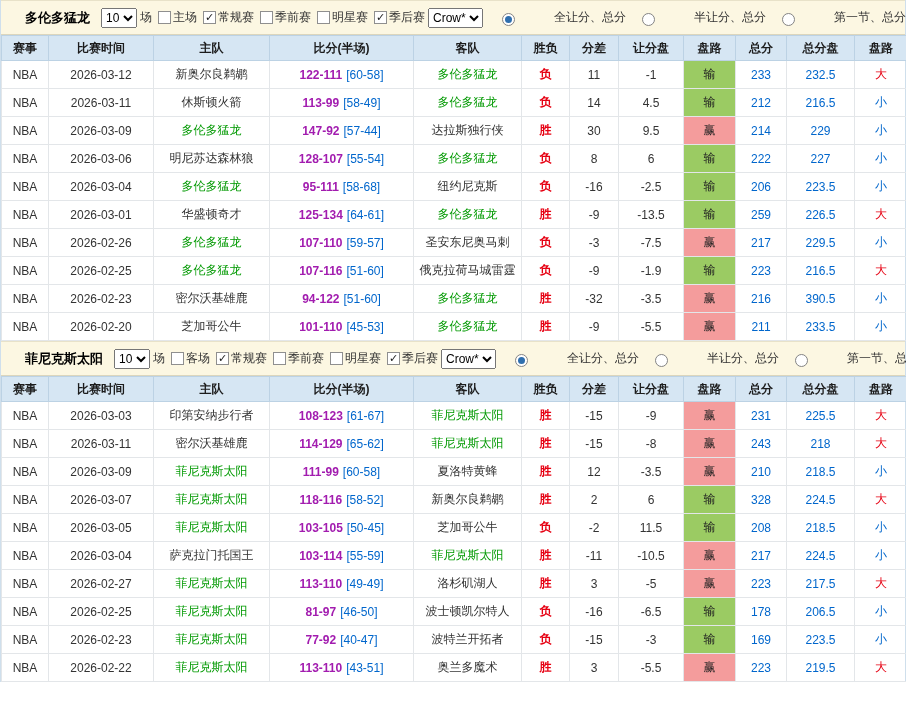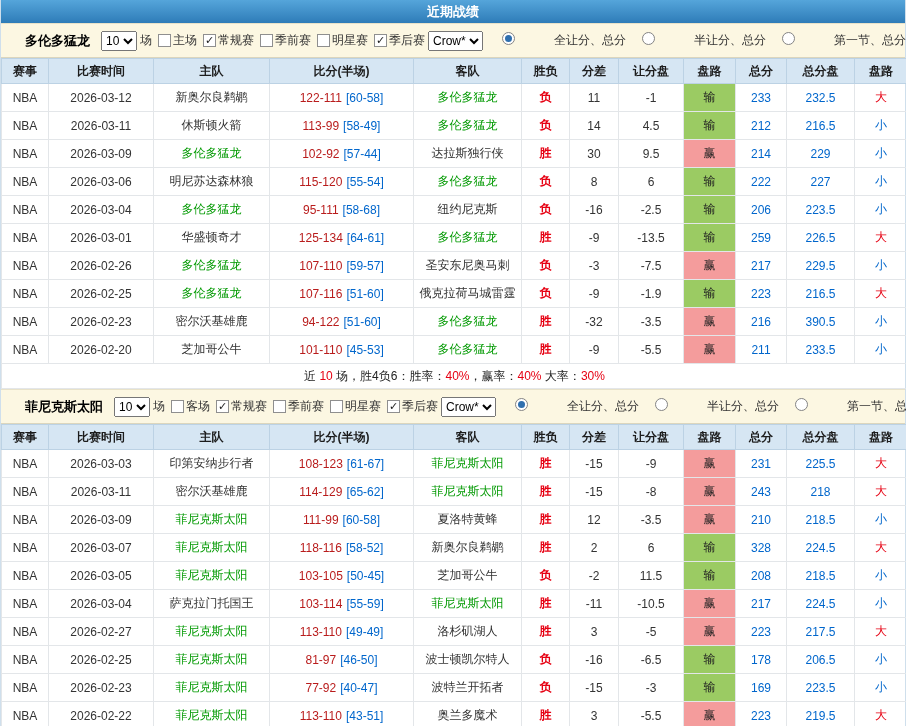--- a/index.html
+++ b/index.html
@@ -54,21 +54,21 @@
     border: 1px solid #8f8f8f;
     background: #fff;
     display: inline-flex; align-items: center; justify-content: center;
     font-size: 11px; font-weight: bold; line-height: 1;
     color: #1a1a1a;
     margin-right: 2px;
   }
   .chk-lab { color: #333; }
 
   .radios { margin-left: auto; display: flex; align-items: center; padding-right: 12px; }
-  .radio-item { display: inline-flex; align-items: flex-start; margin-left: 16px; cursor: pointer; color: #333; gap: 36px; }
+  .radio-item { display: inline-flex; align-items: flex-end; margin-left: 16px; cursor: pointer; color: #333; gap: 36px; }
   .radio {
     width: 13px; height: 13px;
     border: 1px solid #848484;
     border-radius: 50%;
     background: #fff;
     display: inline-flex; align-items: center; justify-content: center;
     margin-right: 3px;
   }
   .radio .dot { width: 7px; height: 7px; border-radius: 50%; background: #2f6fae; }
 
@@ -86,37 +86,36 @@
     border: 1px solid #bcd2e4;
   }
   td {
     height: 28px;
     text-align: center;
     border: 1px solid #e3e6e9;
     color: #333;
     overflow: hidden;
   }
   .focus { color: var(--team-green, #009900); }
-  .score-num { font-weight: normal; color: #b91c1c; text-align: center; }
+  .score-num { font-weight: bold; color: #a21caf; text-align: center; }
   .half { color: var(--link-blue, #0066cc); margin-left: 4px; }
   td.res { color: var(--result-red, #e60012); font-weight: bold; }
   td.win  { background: var(--win-bg, #f49c9c); color: #222; }
   td.lose { background: var(--lose-bg, #9bcb63); color: #222; }
   td.blue { color: var(--link-blue, #0066cc); }
   td.ou-big { color: var(--result-red, #e60012); }
   td.ou-small { color: var(--link-blue, #0066cc); }
   td.summary-cell { height: 25px; color: #222; border: 1px solid #e3e6e9; }
   td.summary-cell .red { color: var(--result-red, #e60012); }
 </style>
 </head>
 <body>
 
 <div class="wrap">
 
-  <div class="titlebar">近期战绩</div>
 
   <div class="section">
     <div class="controls">
       <span class="team">多伦多猛龙</span>
       <select class="sel-count">
         <option>10</option>
       </select>
       <span class="lbl">场</span>
       <span class="checks">
           <label class="chk-item">
@@ -217,35 +216,35 @@
             <td>4.5</td>
             <td class="lose">输</td>
             <td class="blue">212</td>
             <td class="blue">216.5</td>
             <td class="ou-small">小</td>
           </tr>
           <tr>
             <td>NBA</td>
             <td>2026-03-09</td>
             <td class="focus">多伦多猛龙</td>
-            <td class="score-cell"><span class="score-num">102-92</span><span class="half">[57-44]</span></td>
+            <td class="score-cell"><span class="score-num">147-92</span><span class="half">[57-44]</span></td>
             <td>达拉斯独行侠</td>
             <td class="res">胜</td>
             <td>30</td>
             <td>9.5</td>
             <td class="win">赢</td>
             <td class="blue">214</td>
             <td class="blue">229</td>
             <td class="ou-small">小</td>
           </tr>
           <tr>
             <td>NBA</td>
             <td>2026-03-06</td>
             <td>明尼苏达森林狼</td>
-            <td class="score-cell"><span class="score-num">115-120</span><span class="half">[55-54]</span></td>
+            <td class="score-cell"><span class="score-num">128-107</span><span class="half">[55-54]</span></td>
             <td class="focus">多伦多猛龙</td>
             <td class="res">负</td>
             <td>8</td>
             <td>6</td>
             <td class="lose">输</td>
             <td class="blue">222</td>
             <td class="blue">227</td>
             <td class="ou-small">小</td>
           </tr>
           <tr>
@@ -324,23 +323,20 @@
             <td>芝加哥公牛</td>
             <td class="score-cell"><span class="score-num">101-110</span><span class="half">[45-53]</span></td>
             <td class="focus">多伦多猛龙</td>
             <td class="res">胜</td>
             <td>-9</td>
             <td>-5.5</td>
             <td class="win">赢</td>
             <td class="blue">211</td>
             <td class="blue">233.5</td>
             <td class="ou-small">小</td>
-          </tr>
-          <tr>
-            <td class="summary-cell" colspan="12"><span>近 </span><span class="red">10</span><span> 场，胜4负6：胜率：</span><span class="red">40%</span><span>，赢率：</span><span class="red">40%</span><span> 大率：</span><span class="red">30%</span></td>
           </tr>
         </tbody>
     </table>
   </div>
 
   <div class="section">
     <div class="controls">
       <span class="team">菲尼克斯太阳</span>
       <select class="sel-count">
         <option>10</option>

